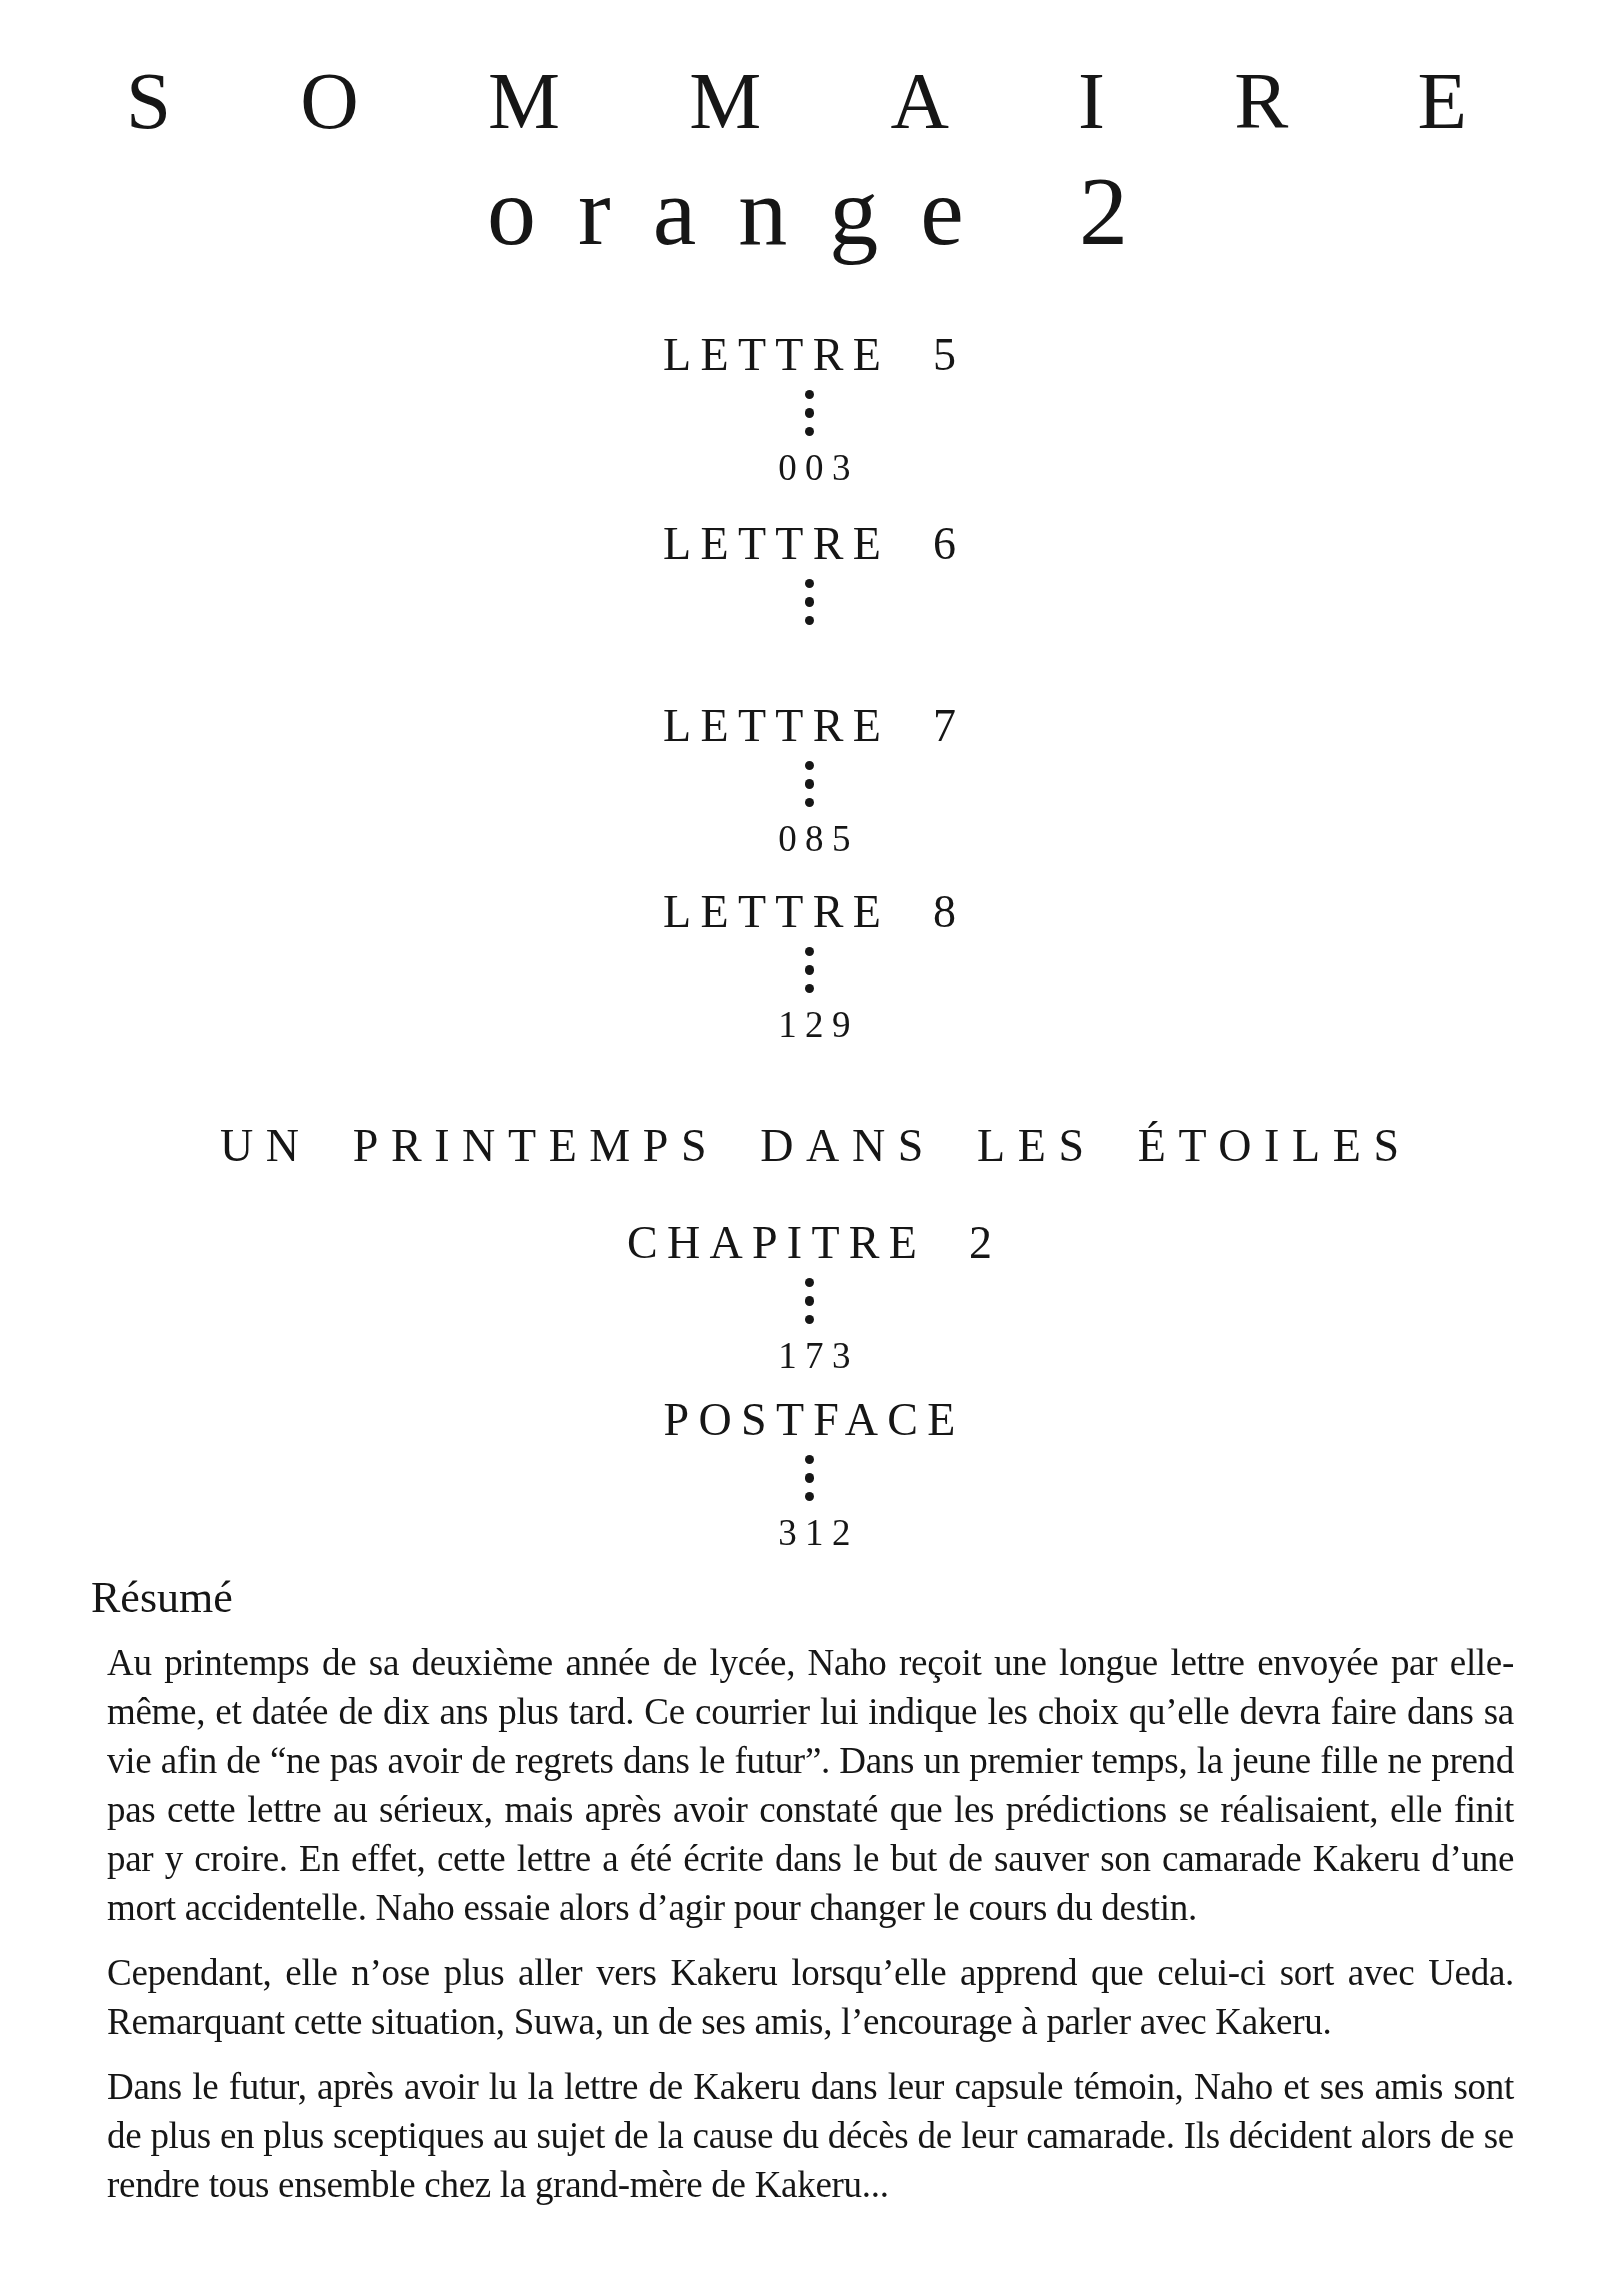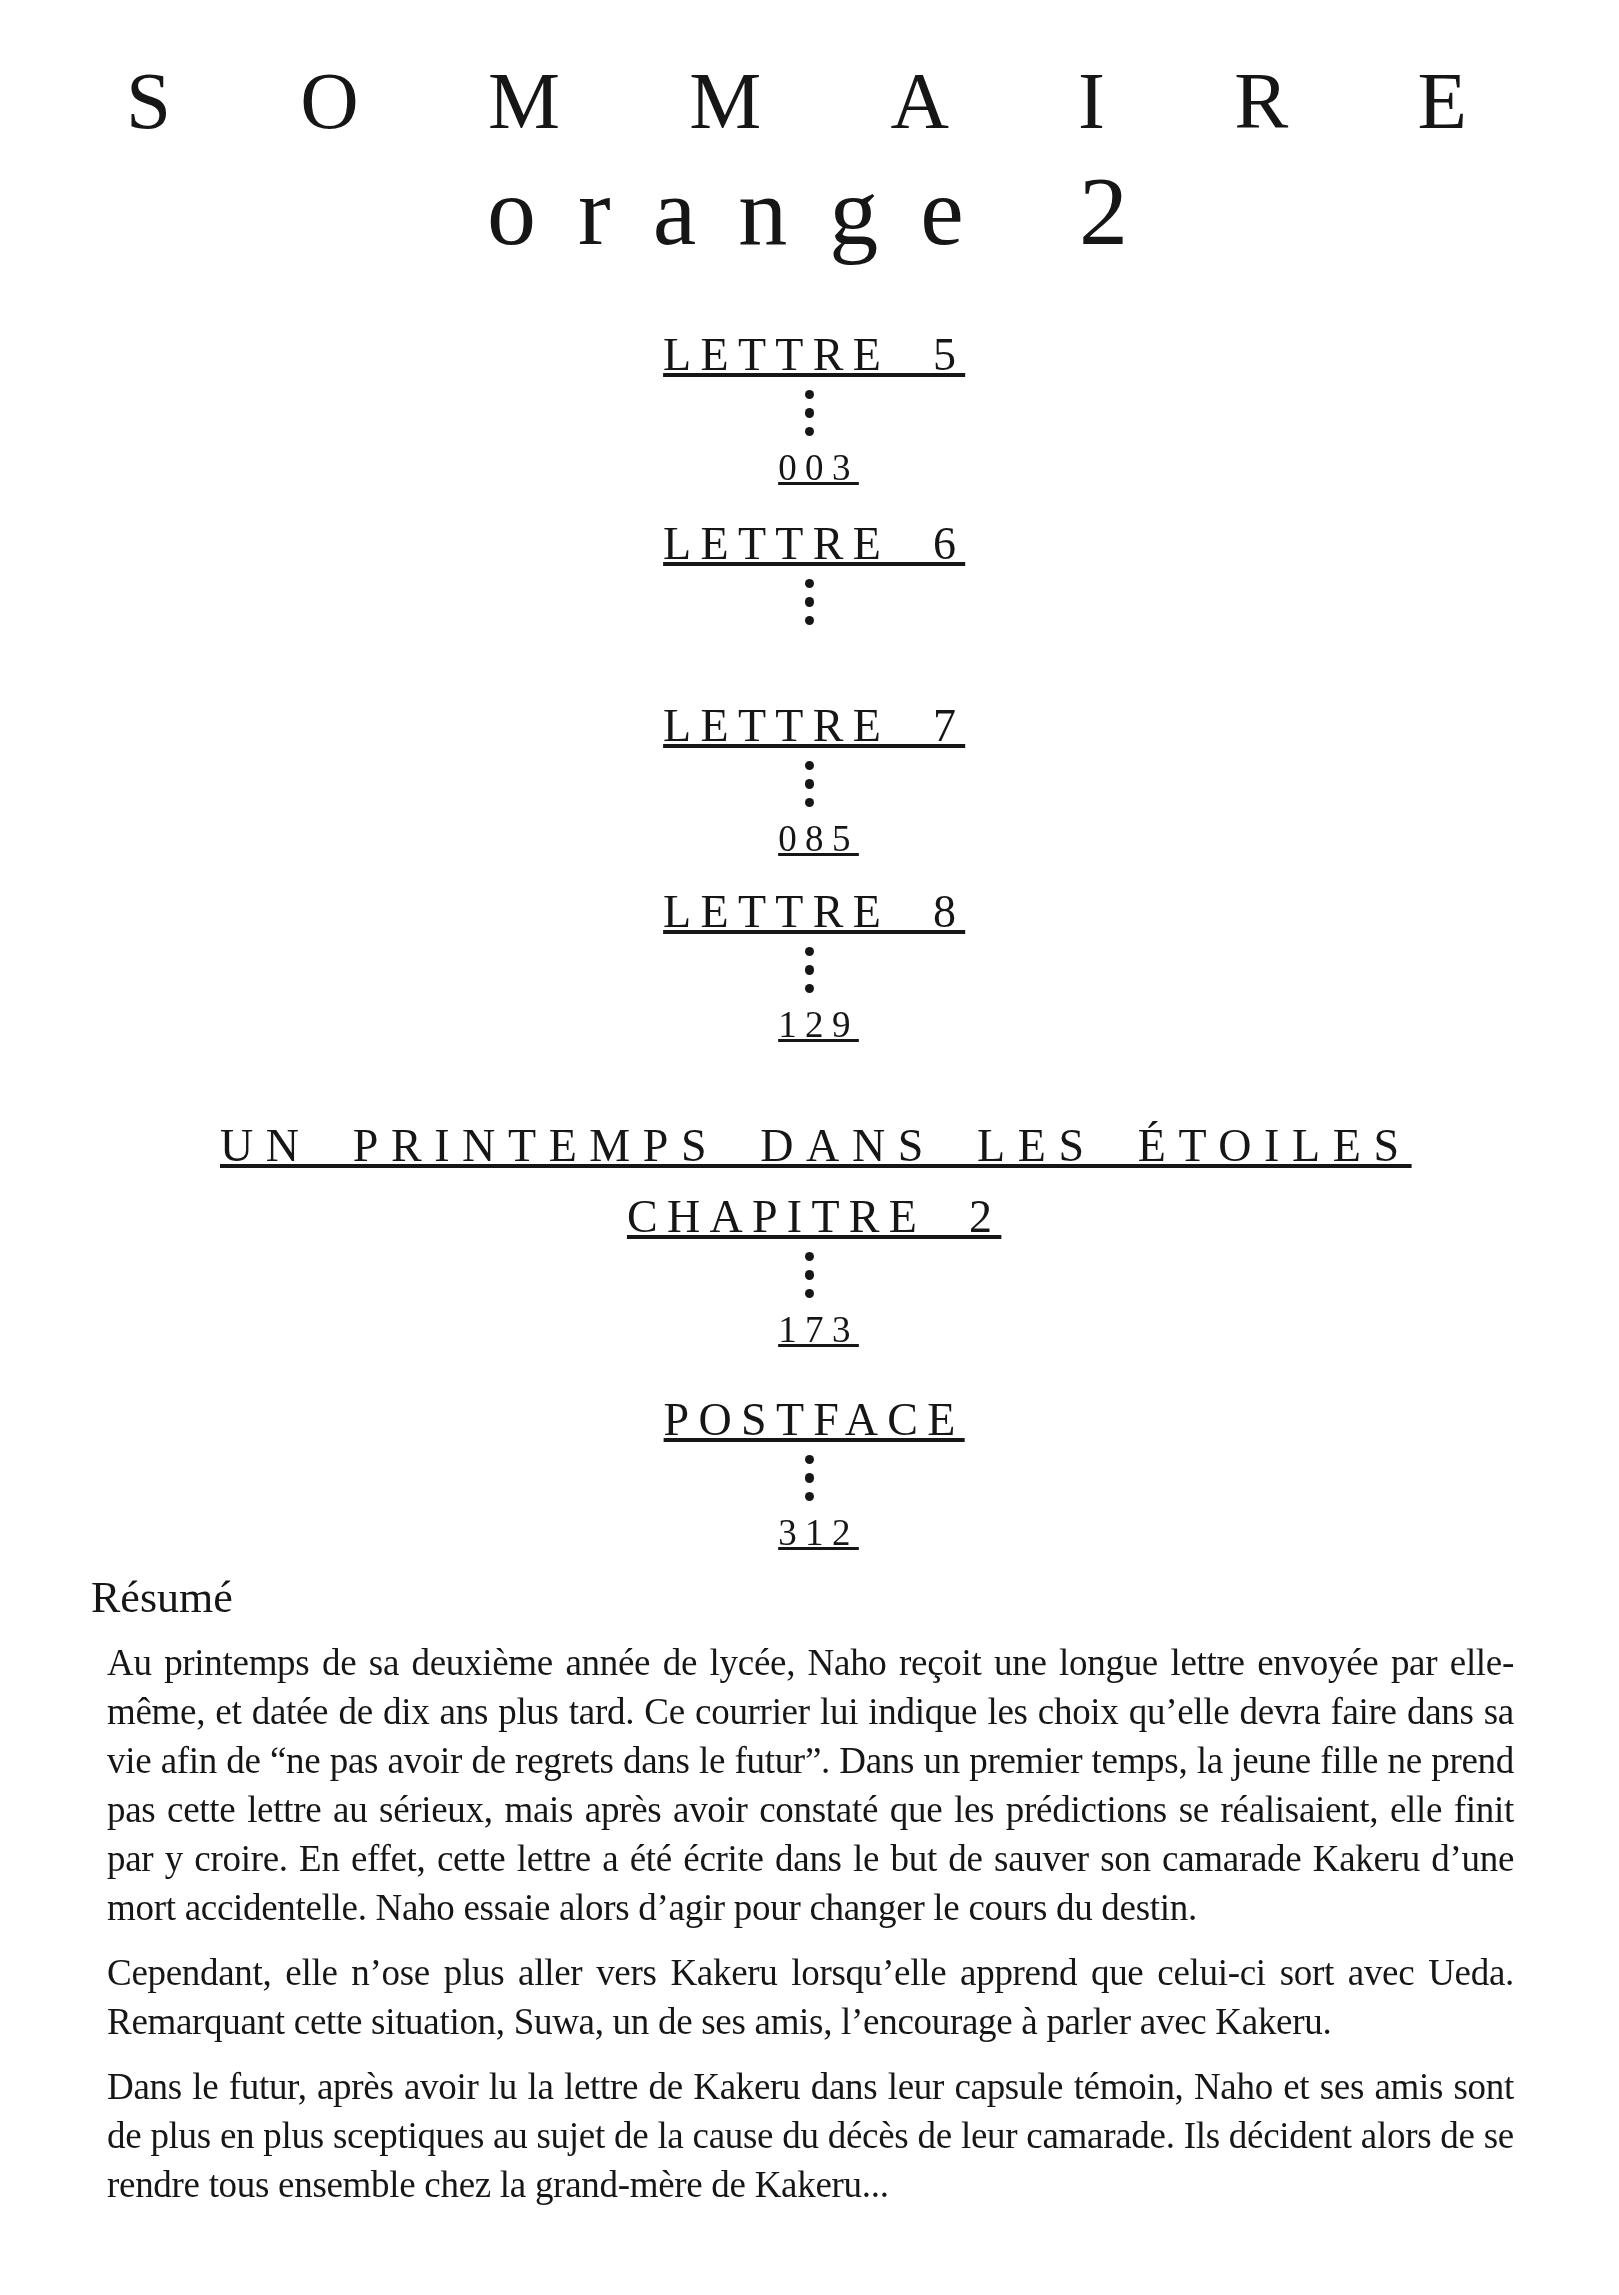--- a/index.html
+++ b/index.html
@@ -41,29 +41,28 @@
     word-spacing: 6.7px;
     box-sizing: border-box;
   }
 
   
   .entry {
     position: absolute;
     left: 0;
     width: 100%;
     text-align: center;
-    text-decoration: underline;
   }
   .entry-series {
     font-size: 46px;
     line-height: 51px;
     letter-spacing: 12.6px;
     word-spacing: 17px;
     padding-left: 12.6px;
-    margin-bottom: 22px;
+    margin-bottom: 48px;
   }
   .entry-title {
     font-size: 46px;
     line-height: 47px;
     letter-spacing: 9.3px;
     word-spacing: 22px;
     padding-left: 9.3px;
   }
   .dots {
     margin-top: 11.8px;

